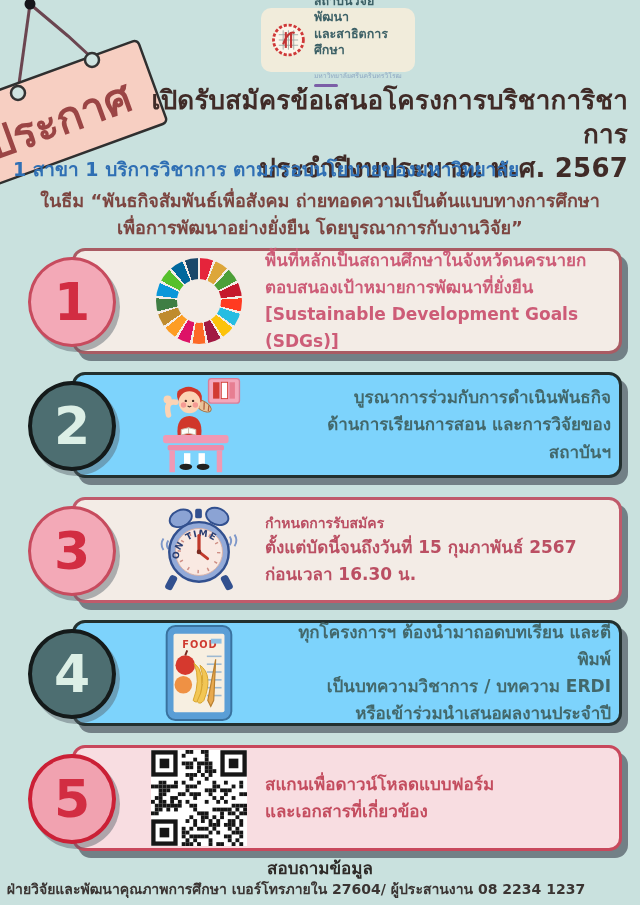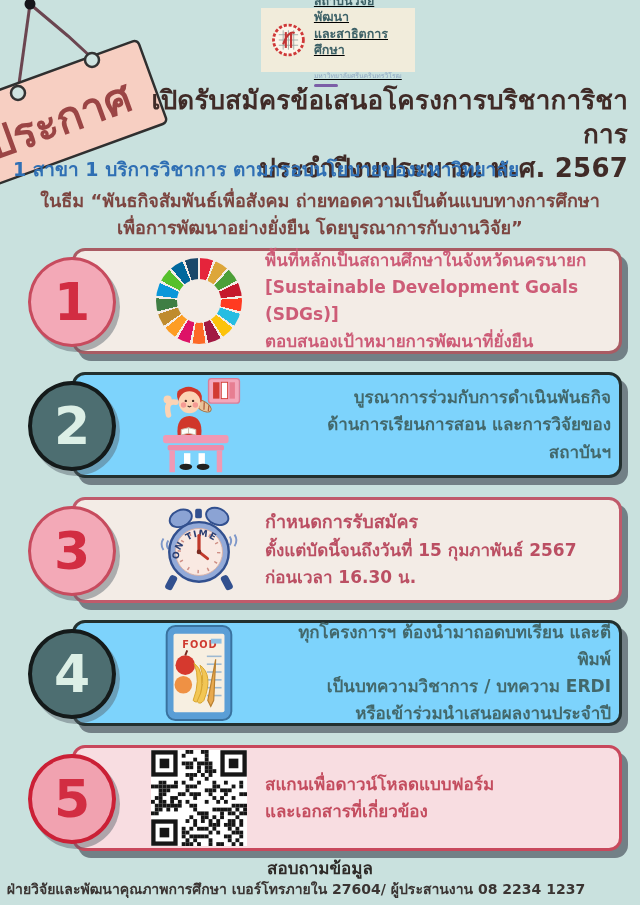--- a/index.html
+++ b/index.html
@@ -4,21 +4,21 @@
 <style>
   html,body{margin:0;padding:0;}
   .poster{
     position:relative;width:640px;height:905px;overflow:hidden;
     background:#c9e1de;font-family:"DejaVu Sans",sans-serif;
   }
   
   .sign-svg{position:absolute;left:-14px;top:-6px;width:220px;height:230px;}
   
   .logo-card{position:absolute;left:261px;top:8px;width:154px;height:64px;background:#f1ecdb;
-    border-radius:0;display:flex;align-items:center;gap:7px;padding:0 9px;box-sizing:border-box;text-decoration:underline;}
+    border-radius:10px;display:flex;align-items:center;gap:7px;padding:0 9px;box-sizing:border-box;}
   .logo-text{display:flex;flex-direction:column;line-height:1.3;}
   .logo-line{font-size:12.5px;font-weight:700;color:#3c6066;}
   .logo-sub{font-size:6.8px;color:#8ea7c2;margin-top:14px;}
   .logo-bar{width:24px;height:3px;background:#7b5ea7;border-radius:2px;margin-top:3px;}
   
   .main-title{position:absolute;top:84px;right:12px;width:520px;text-align:right;
     color:#402b27;font-weight:800;font-size:26px;line-height:1.3;letter-spacing:.2px;}
   .subtitle{position:absolute;top:154px;left:0;width:532px;text-align:center;
     color:#2f6fb4;font-weight:800;font-size:19px;}
   .theme{position:absolute;top:187px;left:0;width:640px;text-align:center;
@@ -33,21 +33,21 @@
   .card-cream-rose{background:#f3ece6;border-color:#c05a6b;}
   .card-pink-red{background:#f8dde1;border-color:#c8485c;}
   .num-circle{position:absolute;left:28px;top:9px;width:88px;height:90px;border-radius:50%;
     display:flex;align-items:center;justify-content:center;font-size:52px;font-weight:800;
     box-sizing:border-box;box-shadow:4px 5px 0 rgba(84,95,104,.45);}
   .num-pink{background:#f3a9b7;border:3px solid #c74b5e;color:#d22d42;}
   .num-teal{background:#4d6e71;border:4px solid #141a1a;color:#dcefe6;}
   .num-red{background:#f1a2b0;border:4px solid #cb2036;color:#d22d42;}
   .icon-box{width:104px;min-width:104px;display:flex;align-items:center;justify-content:center;}
   .item-text{font-size:17px;font-weight:700;line-height:1.6;}
-  .item-head{font-size:18px;}
+  .item-head{font-size:14px;}
   .text-pink{color:#cd5c77;}
   .text-teal{color:#43686b;}
   .text-rose{color:#bb4f63;}
   .text-red{color:#c44d5f;}
   
   .sdg-wheel{width:86px;height:86px;border-radius:50%;position:relative;
     background:conic-gradient(from 0deg,
       #f3ece6 0deg 1.5deg,#E5243B 1.5deg 19.2deg,#f3ece6 19.2deg 22.7deg,
       #DDA63A 22.7deg 40.4deg,#f3ece6 40.4deg 43.9deg,
       #4C9F38 43.9deg 61.6deg,#f3ece6 61.6deg 65.1deg,
@@ -122,22 +122,22 @@
     <div>เพื่อการพัฒนาอย่างยั่งยืน โดยบูรณาการกับงานวิจัย”</div>
   </div>
 
   <div class="row" style="top:248px">
     <div class="card card-cream-maroon">
       <div class="icon-box">
           <div class="sdg-wheel"></div>
         </div>
       <div class="item-text text-pink">
         <div>พื้นที่หลักเป็นสถานศึกษาในจังหวัดนครนายก</div>
+        <div>ตอบสนองเป้าหมายการพัฒนาที่ยั่งยืน</div>
         <div>[Sustainable Development Goals (SDGs)]</div>
-        <div>ตอบสนองเป้าหมายการพัฒนาที่ยั่งยืน</div>
       </div>
     </div>
     <div class="num-circle num-pink">1</div>
   </div>
 
   <div class="row" style="top:372px">
     <div class="card card-cream-dark">
       <div class="icon-box">
         <svg width="92" height="100" viewBox="0 0 95 110">
           <rect x="58" y="4" width="34" height="27" rx="3" fill="#f3a8bc" stroke="#d87f9a" stroke-width="1.5"></rect>

